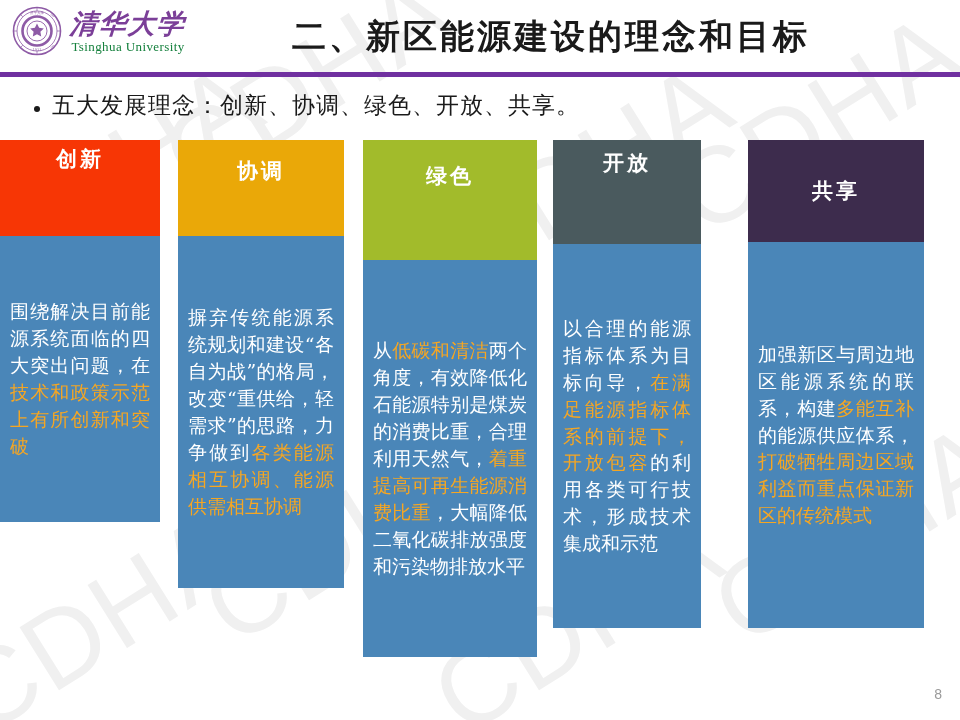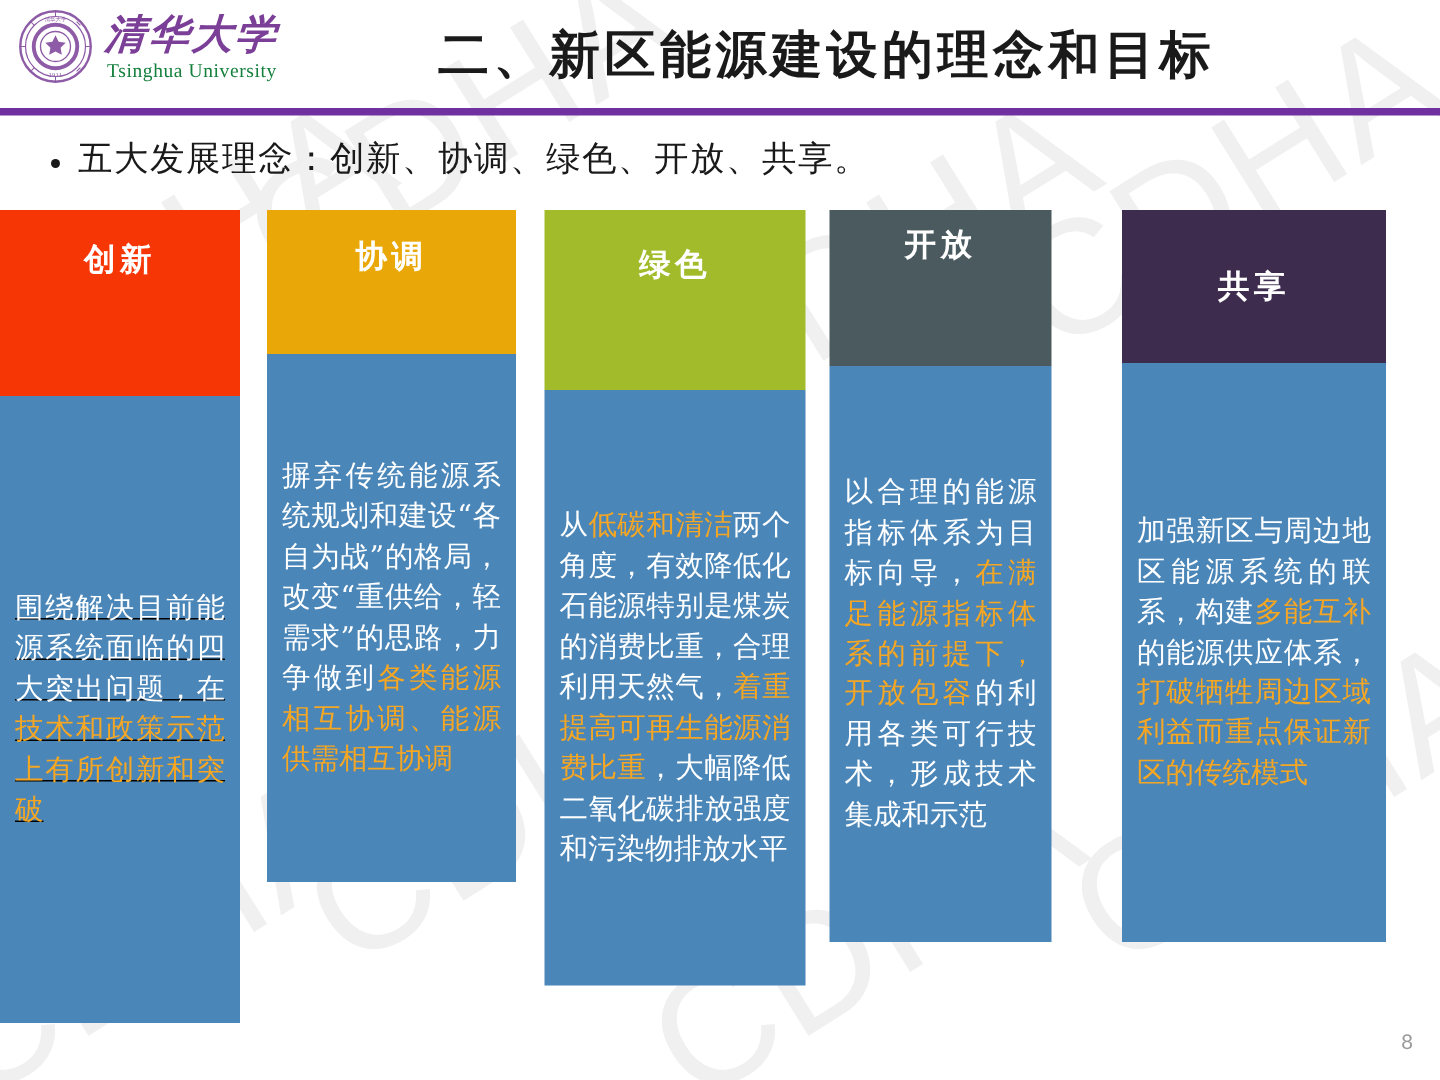--- a/index.html
+++ b/index.html
@@ -152,22 +152,22 @@
     <div class="rule"></div>
   </div>
 
   <div class="bullet-row">
     <span class="bullet-dot"></span>
     <span class="bullet-text">五大发展理念：创新、协调、绿色、开放、共享。</span>
   </div>
 
   <div class="cols" id="cols">
       <div class="col" style="left: 0px; width: 160px;">
-        <div class="col-head" style="background: rgb(247, 54, 5); height: 124px; padding-bottom: 58px;">创新</div>
-        <div class="col-body" style="background: rgb(74, 134, 184); height: 418px; text-decoration: underline;">
+        <div class="col-head" style="background: rgb(247, 54, 5); height: 96px; padding-bottom: 58px;">创新</div>
+        <div class="col-body" style="background: rgb(74, 134, 184); height: 286px;">
           <p><span>围绕解决目前能源系统面临的四大突出问题，在</span><span class="hl" style="color: rgb(245, 166, 35);">技术和政策示范上有所创新和突破</span></p>
         </div>
       </div>
       <div class="col" style="left: 178px; width: 166px;">
         <div class="col-head" style="background: rgb(234, 168, 8); height: 96px; padding-bottom: 34px;">协调</div>
         <div class="col-body" style="background: rgb(74, 134, 184); height: 352px;">
           <p><span>摒弃传统能源系统规划和建设“各自为战”的格局，改变“重供给，轻需求”的思路，力争做到</span><span class="hl" style="color: rgb(245, 166, 35);">各类能源相互协调、能源供需相互协调</span></p>
         </div>
       </div>
       <div class="col" style="left: 363px; width: 174px;">

